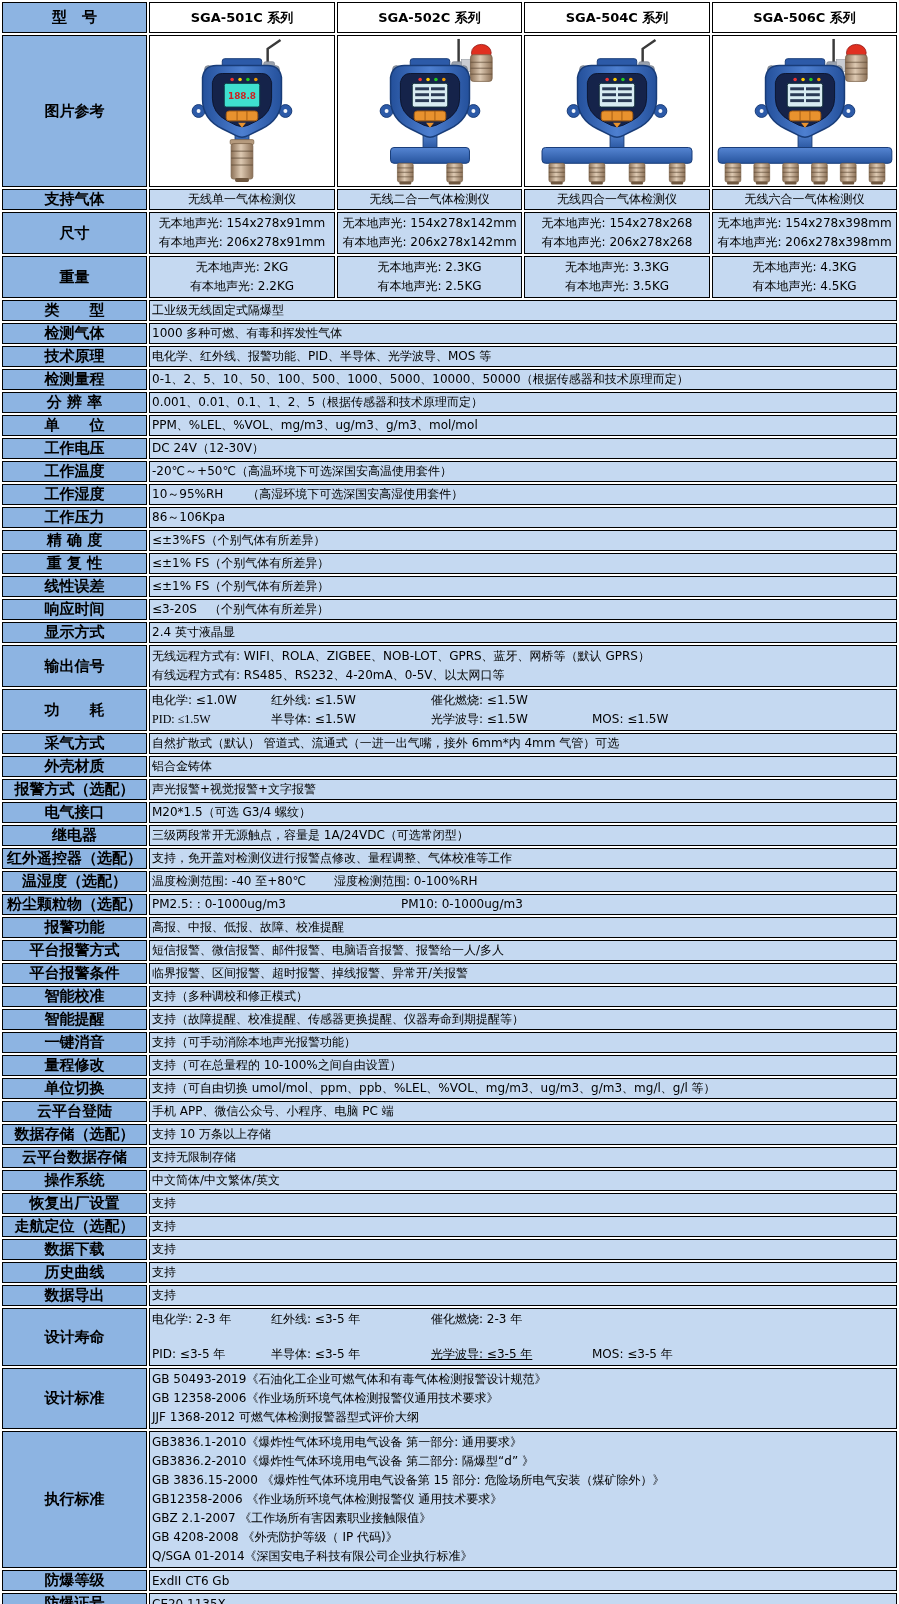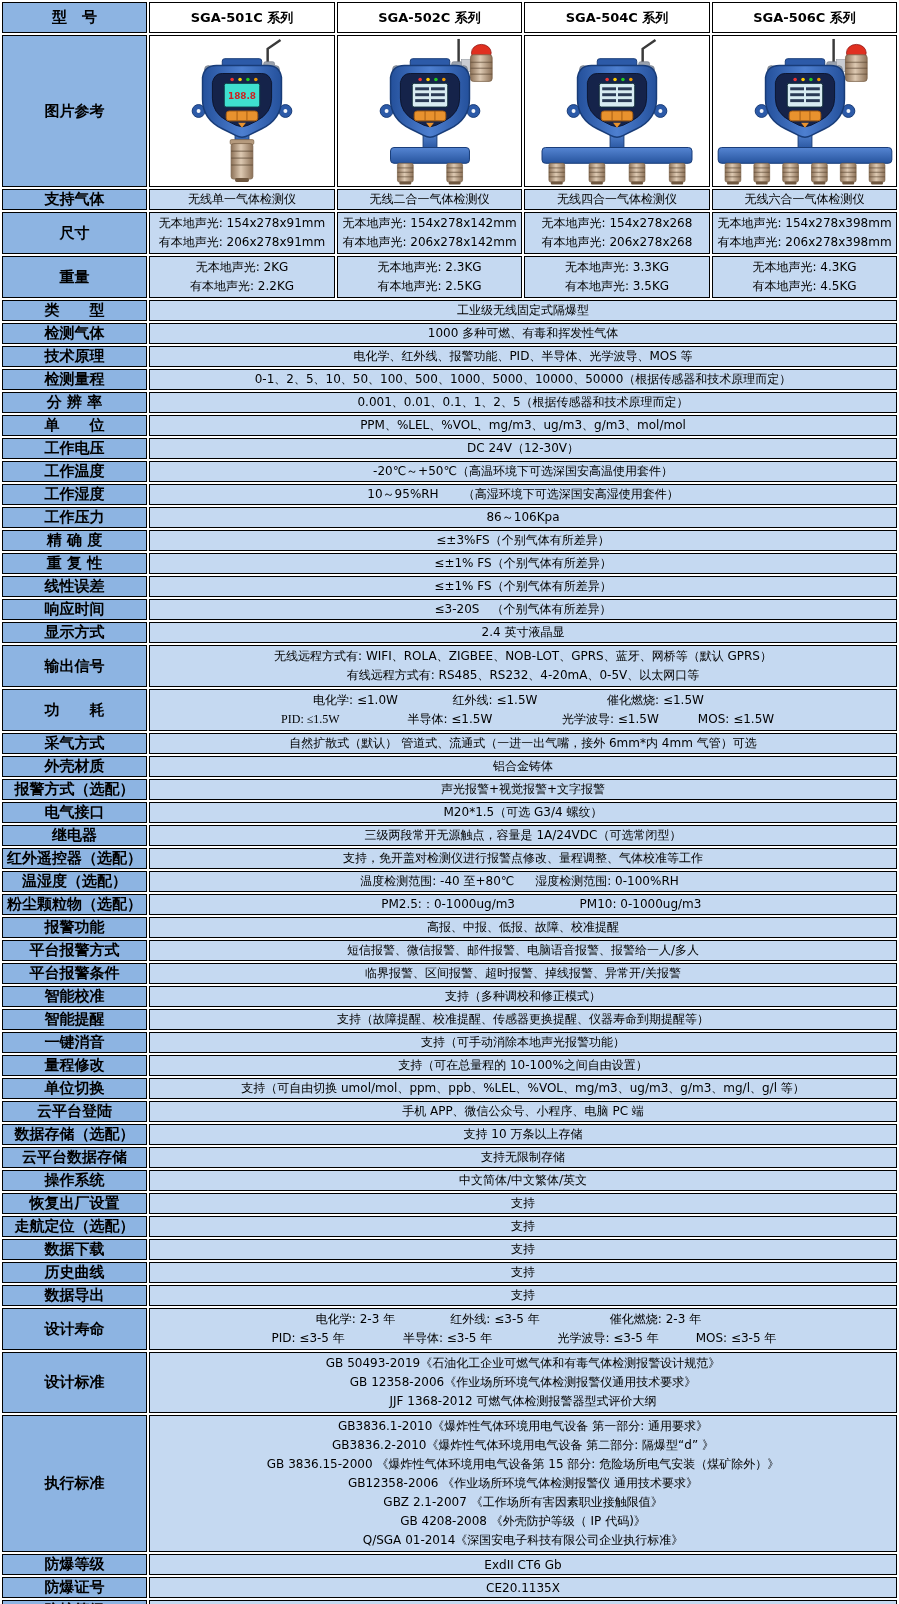--- a/index.html
+++ b/index.html
@@ -1,20 +1,20 @@
 <!DOCTYPE html>
 <html><head>
 <meta charset="utf-8">
 <style>
   html,body{margin:0;padding:0;background:#ffffff;}
   body{width:899px;font-family:"DejaVu Sans","Liberation Sans",sans-serif;color:#000;}
   table.spec{border-collapse:separate;border-spacing:2px;width:899px;table-layout:fixed;background:#ffffff;}
   table.spec td{border:1px solid #000;box-sizing:border-box;overflow:hidden;vertical-align:middle;}
   td.lbl{background:#8DB4E2;text-align:center;font-weight:bold;font-size:15px;padding:0 2px;line-height:15px;}
-  td.val{background:#C5D9F1;font-size:12px;padding:1px 2px;text-align:center;}
+  td.val{background:#C5D9F1;font-size:12px;padding:1px 2px;text-align:left;}
   td.hdr{background:#ffffff;text-align:center;font-weight:bold;font-size:13px;height:31px;}
   td.img{background:#ffffff;text-align:center;height:150px;padding:0;}
   td.cval{background:#C5D9F1;font-size:12px;text-align:center;padding:1px 2px;}
   tr.h1 td{height:21px;}
   tr.h2 td.val, tr.h2 td.cval{line-height:19px;}
   .line{white-space:nowrap;}
   .seg{display:inline-block;margin-right:14px;}
   svg{display:block;margin:0 auto;}
 </style>
 </head>
@@ -625,21 +625,21 @@
       <tr class="h1">
         <td class="lbl">数据导出</td>
         <td class="val" colspan="4">
           <div class="line">支持</div>
         </td>
       </tr>
       <tr class="h2">
         <td class="lbl">设计寿命</td>
         <td class="val" colspan="4">
           <div class="line"><span class="seg" style="min-width: 105px;">电化学: 2-3 年</span><span class="seg" style="min-width: 146px;">红外线: ≤3-5 年</span><span class="seg" style="min-width: 147px;">催化燃烧: 2-3 年</span></div>
-          <div class="line"><span class="seg" style="min-width: 105px;">PID: ≤3-5 年</span><span class="seg" style="min-width: 146px;">半导体: ≤3-5 年</span><span class="seg" style="min-width: 147px;">光学波导: ≤3-5 年</span><span class="seg">MOS: ≤3-5 年</span></div>
+          <div class="line"><span class="seg" style="min-width: 105px;">PID: ≤3-5 年</span><span class="seg" style="min-width: 146px; margin-top: 16px;">半导体: ≤3-5 年</span><span class="seg" style="min-width: 147px; text-decoration: underline;">光学波导: ≤3-5 年</span><span class="seg">MOS: ≤3-5 年</span></div>
         </td>
       </tr>
       <tr class="h2">
         <td class="lbl">设计标准</td>
         <td class="val" colspan="4">
           <div class="line">GB 50493-2019《石油化工企业可燃气体和有毒气体检测报警设计规范》</div>
           <div class="line">GB 12358-2006《作业场所环境气体检测报警仪通用技术要求》</div>
           <div class="line">JJF 1368-2012 可燃气体检测报警器型式评价大纲</div>
         </td>
       </tr>

